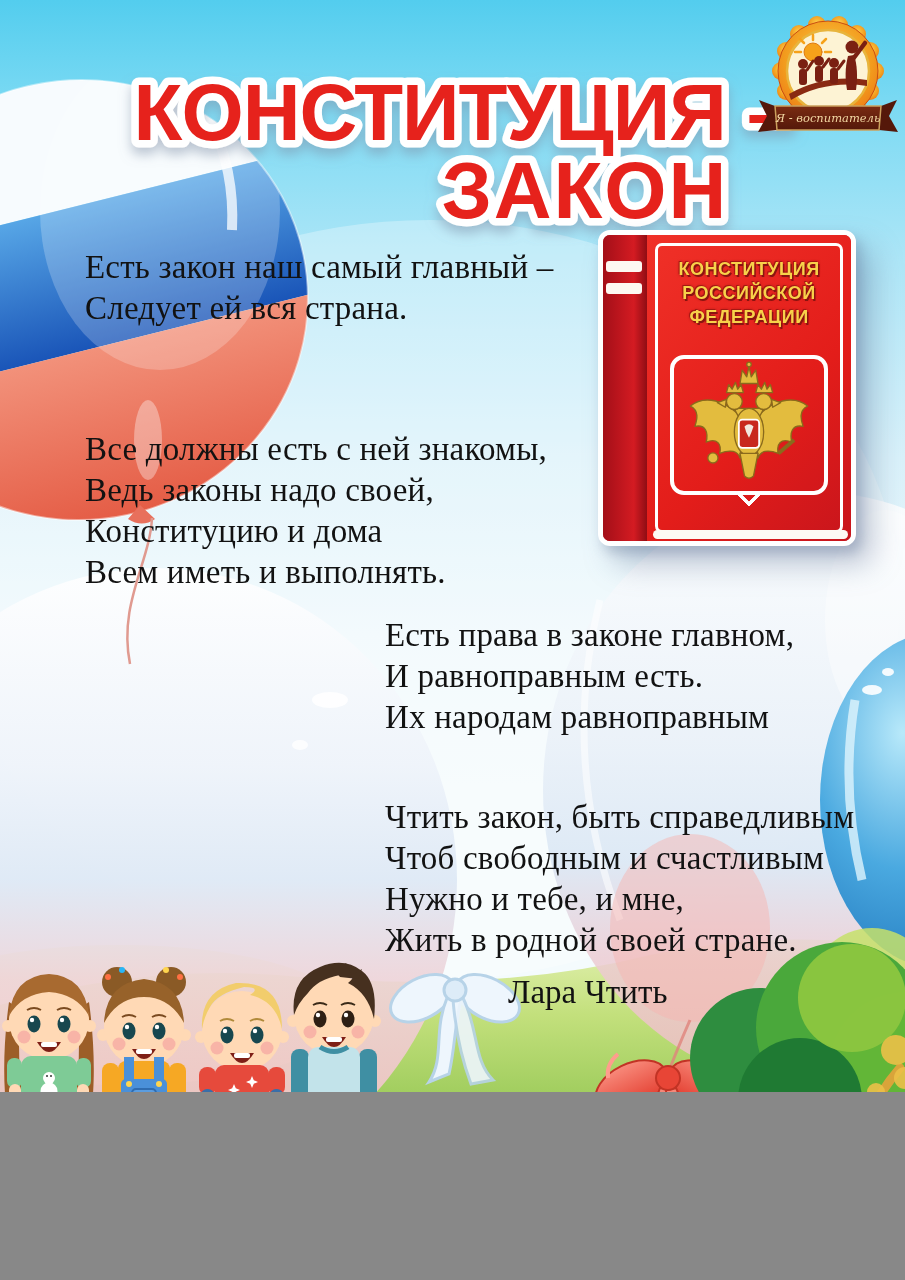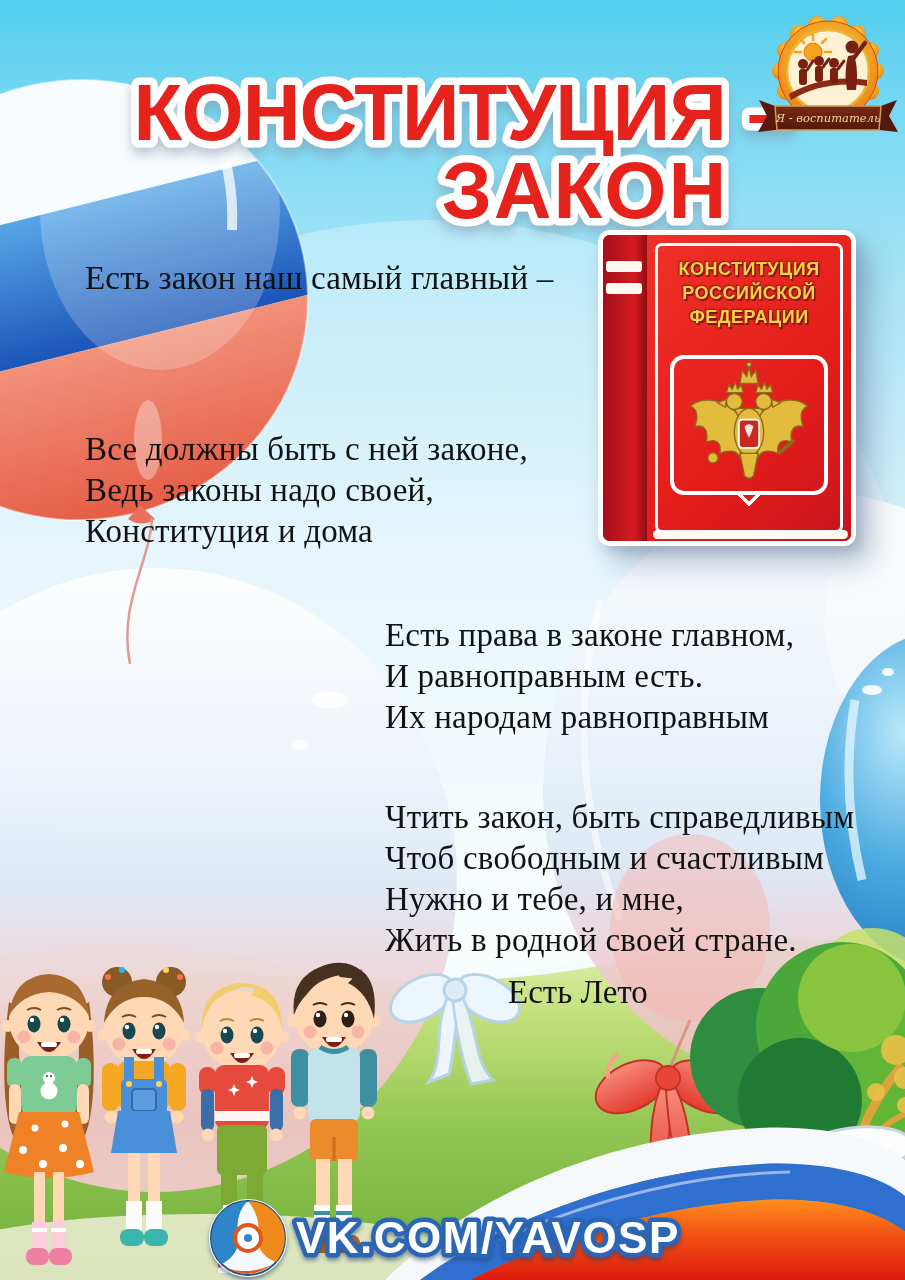--- a/index.html
+++ b/index.html
@@ -1,25 +1,25 @@
 <!DOCTYPE html>
 <html><head>
 <meta charset="utf-8">
 <style>
   html,body{margin:0;padding:0;background:#888;}
   .poster{
-    position:relative;width:905px;height:1280px;overflow:hidden;
+    position:relative;width:905px;height:1092px;overflow:hidden;
     font-family:"Liberation Sans",sans-serif;
     background:linear-gradient(180deg,#53cdee 0%,#79d9f3 9%,#aee6f7 24%,#d9f1fa 42%,#eef8fc 58%,#f4fbfd 72%);
   }
   .abs{position:absolute;}
   svg{display:block;}
   
   .stanza{position:absolute;}
-  .s1{left:85px;top:258px}
+  .s1{left:85px;top:247px}
   .s2{left:85px;top:429px}
   .s3{left:385px;top:615px}
   .s4{left:385px;top:797px}
   .pline{font:33px/41px "Liberation Serif",serif;color:#121212;white-space:pre-wrap;letter-spacing:.2px;}
   .author{position:absolute;left:508px;top:972px;font:33px/41px "Liberation Serif",serif;color:#121212;}
   
   .book{
     position:absolute;left:598px;top:230px;width:248px;height:306px;
     border:5px solid #fff;border-radius:12px;display:flex;
     background:#c21420;
@@ -275,38 +275,40 @@
     <g>
       <path d="M22,92 L6,86 L14,102 L5,118 L24,116 Z" fill="#55180a"></path>
       <path d="M128,92 L144,86 L136,102 L145,118 L126,116 Z" fill="#55180a"></path>
       <path d="M22,92 L128,92 L126,116 L24,116 Z" fill="url(#ribbonGrad)" stroke="#caa05c" stroke-width="1.5"></path>
       <text x="75" y="108" text-anchor="middle" font-family="DejaVu Serif, serif" font-style="italic" font-size="11.5" fill="#f2d6a2">Я - воспитатель</text>
     </g>
   </svg>
 
   <div class="stanza s1">
     <div class="pline">Есть закон наш самый главный –</div>
+    <div class="pline">Следует ей вся страна.</div>
   </div>
   <div class="stanza s2">
-    <div class="pline">Все должны быть с ней законе,</div>
+    <div class="pline">Все должны есть с ней знакомы,</div>
     <div class="pline">Ведь законы надо своей,</div>
-    <div class="pline">Конституция и дома</div>
+    <div class="pline">Конституцию и дома</div>
+    <div class="pline">Всем иметь и выполнять.</div>
   </div>
   <div class="stanza s3">
     <div class="pline">Есть права в законе главном,</div>
     <div class="pline">И равноправным есть.</div>
     <div class="pline">Их народам равноправным</div>
   </div>
   <div class="stanza s4">
     <div class="pline">Чтить закон, быть справедливым</div>
     <div class="pline">Чтоб свободным и счастливым</div>
     <div class="pline">Нужно и тебе, и мне,</div>
     <div class="pline">Жить в родной своей стране.</div>
   </div>
-  <div class="author">Есть Лето</div>
+  <div class="author">Лара Чтить</div>
 
   <div class="book">
     <div class="book-spine">
       <div class="spine-stripe st1"></div>
       <div class="spine-stripe st2"></div>
     </div>
     <div class="book-cover">
       <div class="cover-border"></div>
       <div class="book-title">
         <div>КОНСТИТУЦИЯ</div>

